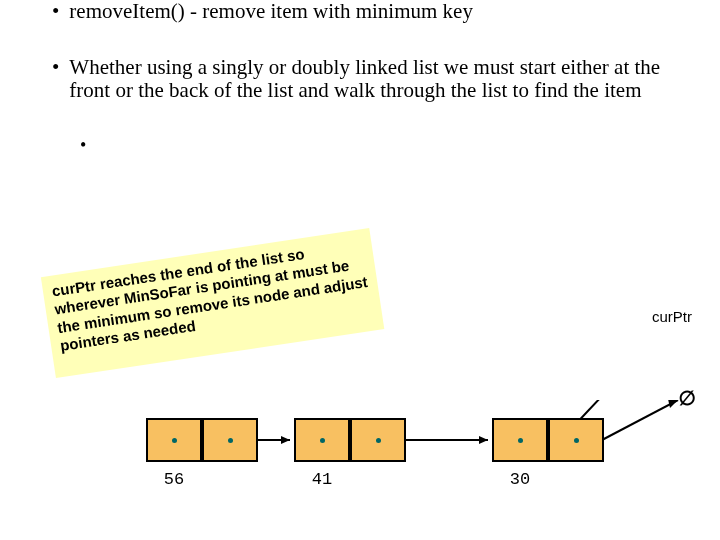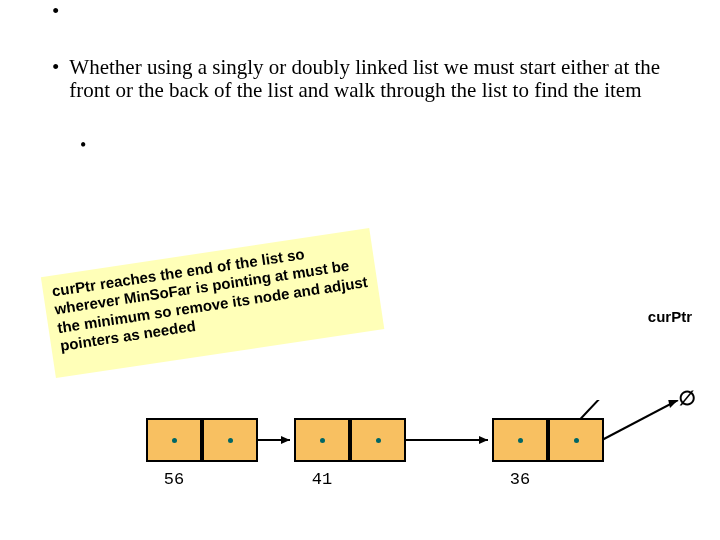--- a/index.html
+++ b/index.html
@@ -57,21 +57,21 @@
     padding: 6px 8px;
     box-sizing: border-box;
     box-shadow: 0 0 0 1px #FFFFB8;
   }
   .curptr {
     position: absolute;
     right: 28px;
     top: 308px;
     font-family: Arial, Helvetica, sans-serif;
     font-size: 15px;
-    font-weight: bold;
+    font-weight: normal;
   }
   .empty {
     position: absolute;
     right: 24px;
     top: 386px;
     font-family: Arial, Helvetica, sans-serif;
     font-size: 20px;
     font-weight: bold;
   }
   
@@ -114,20 +114,21 @@
 </style>
 </head>
 <body>
 
 <div class="slide">
 
 
   <div class="bullets">
     <div class="li1">
       <span class="bul">•</span>
+      <span>removeItem() - remove item with minimum key</span>
     </div>
     <div class="li1">
       <span class="bul">•</span>
       <span>Whether using a singly or doubly linked list we must start either at the front or the back of the list and walk through the list to find the item</span>
     </div>
     <div class="li2">
       <span class="bul">•</span>
     </div>
   </div>
 
@@ -172,16 +173,16 @@
     <div class="nlabel" style="left:294px">41</div>
 
     <div class="node" style="left:492px">
       <div class="cell">
           <span class="dot"></span>
         </div>
       <div class="cell">
           <span class="dot"></span>
         </div>
     </div>
-    <div class="nlabel" style="left:492px">36</div>
+    <div class="nlabel" style="left:492px">30</div>
   </div>
 
 </div>
 
 </body></html>

